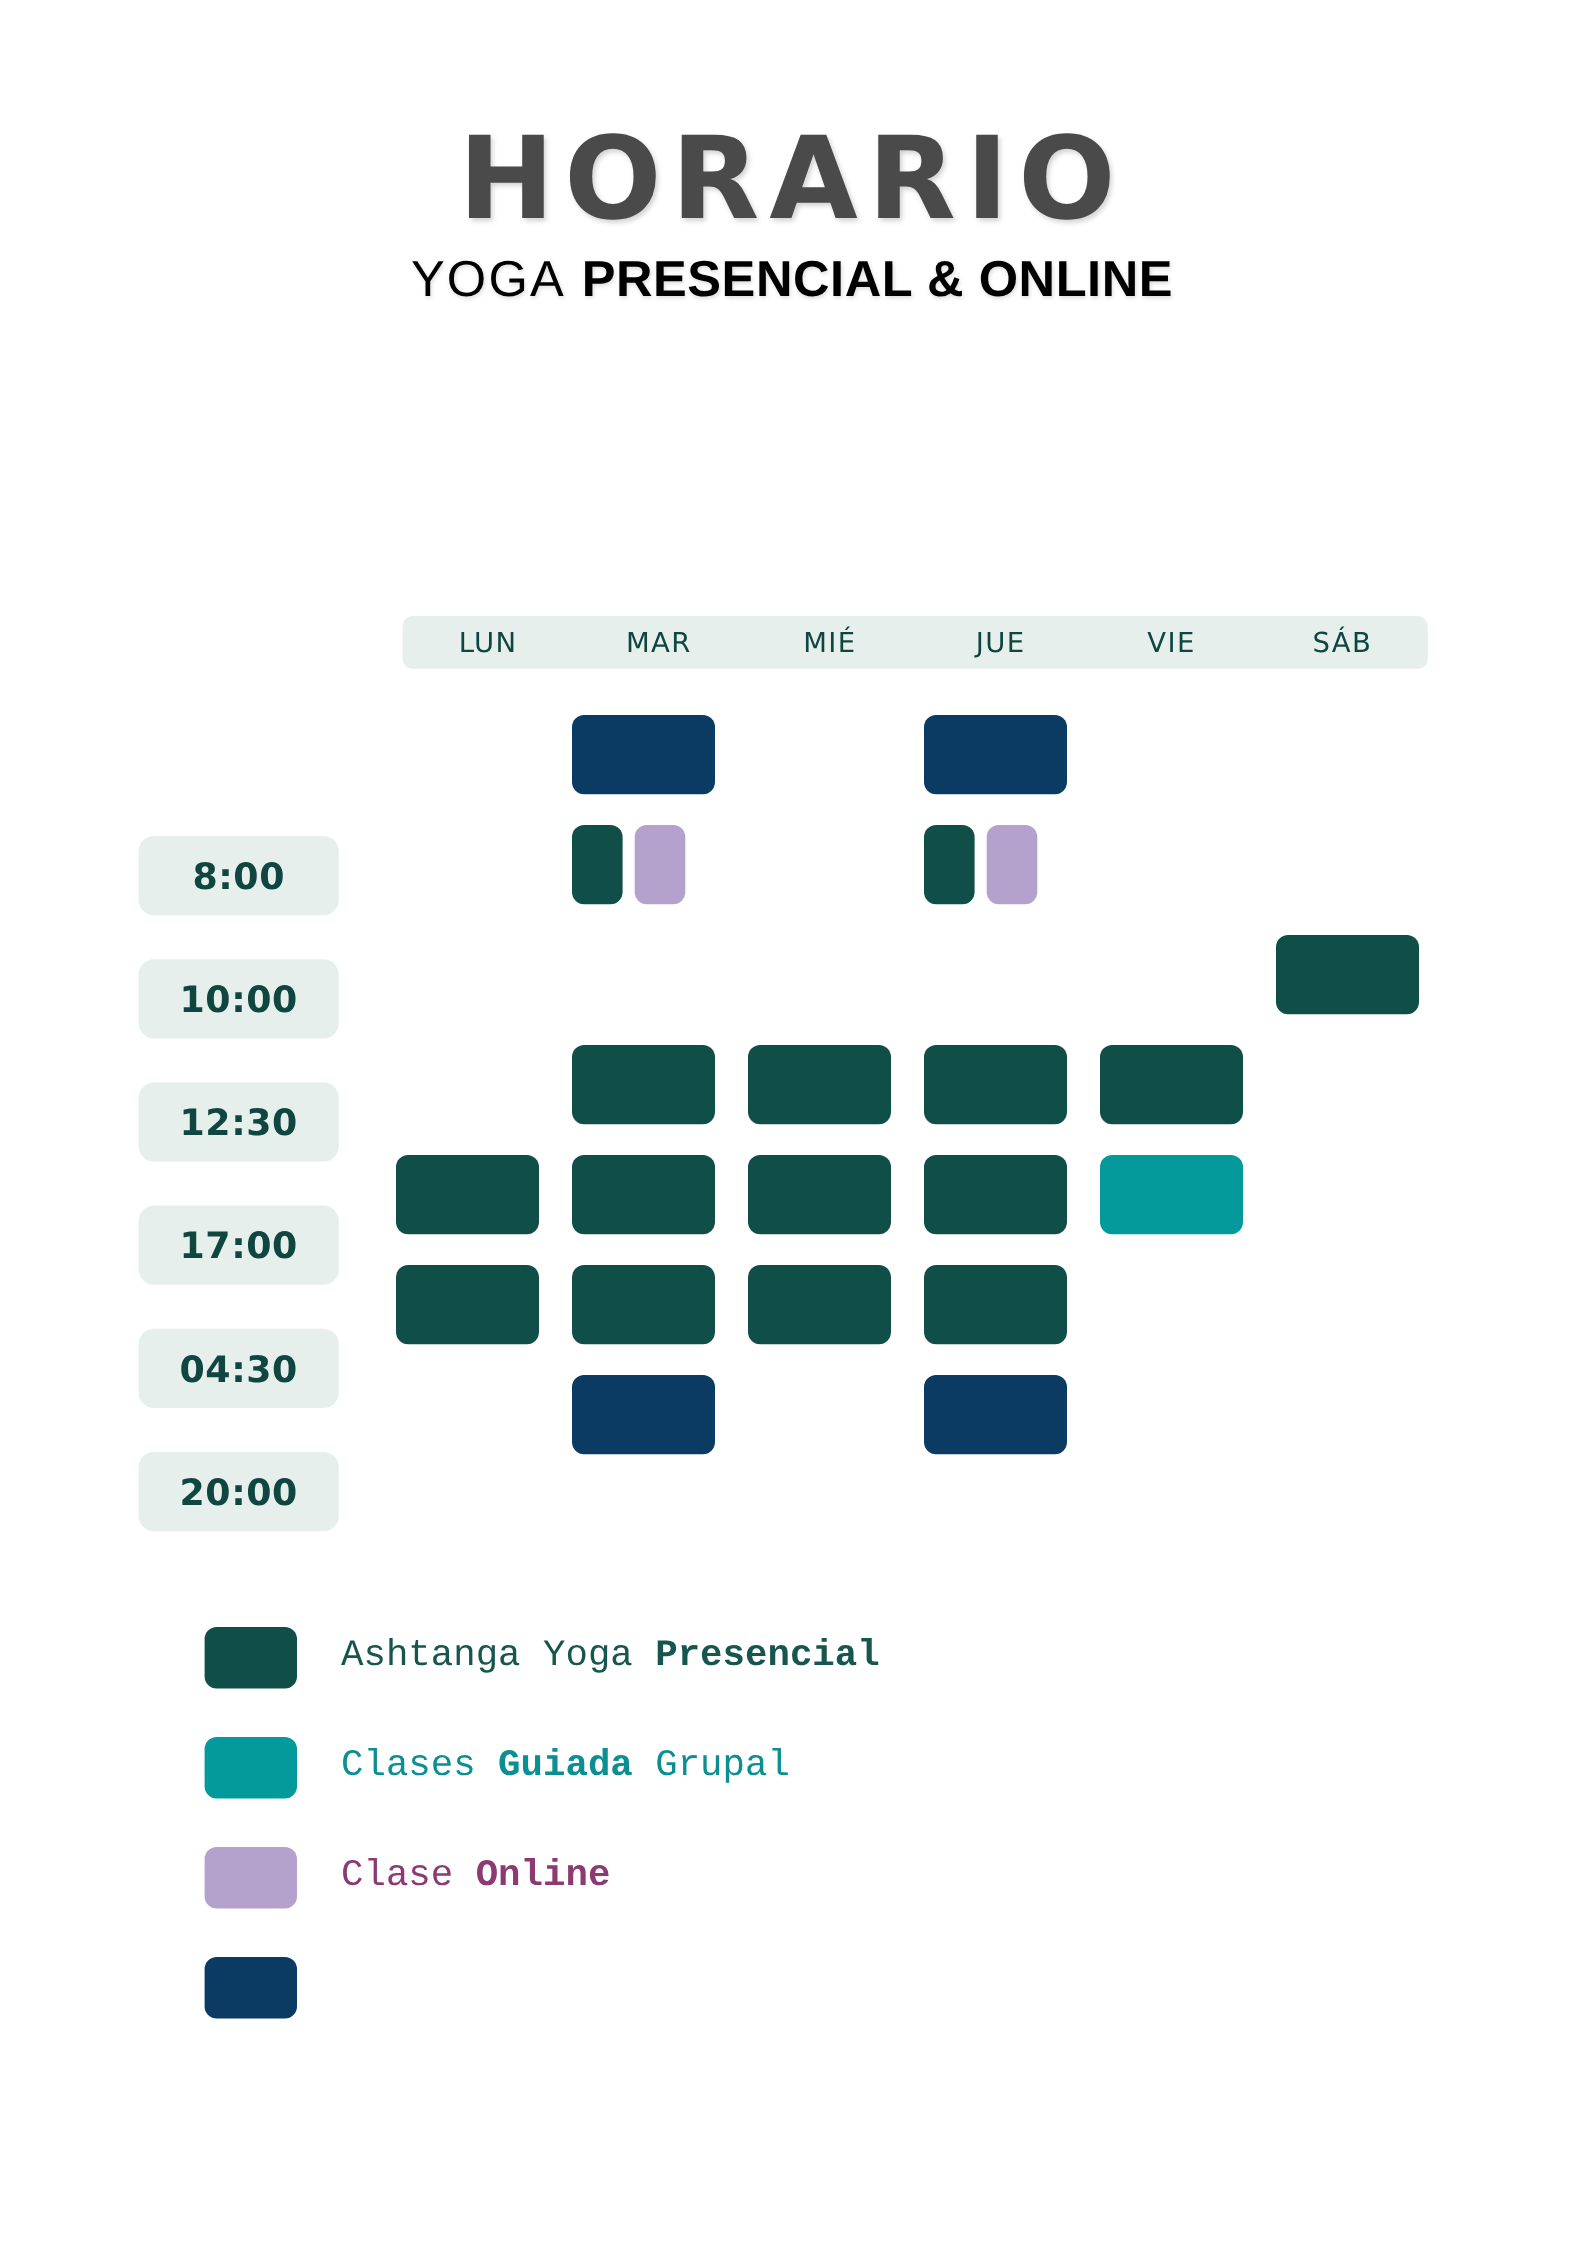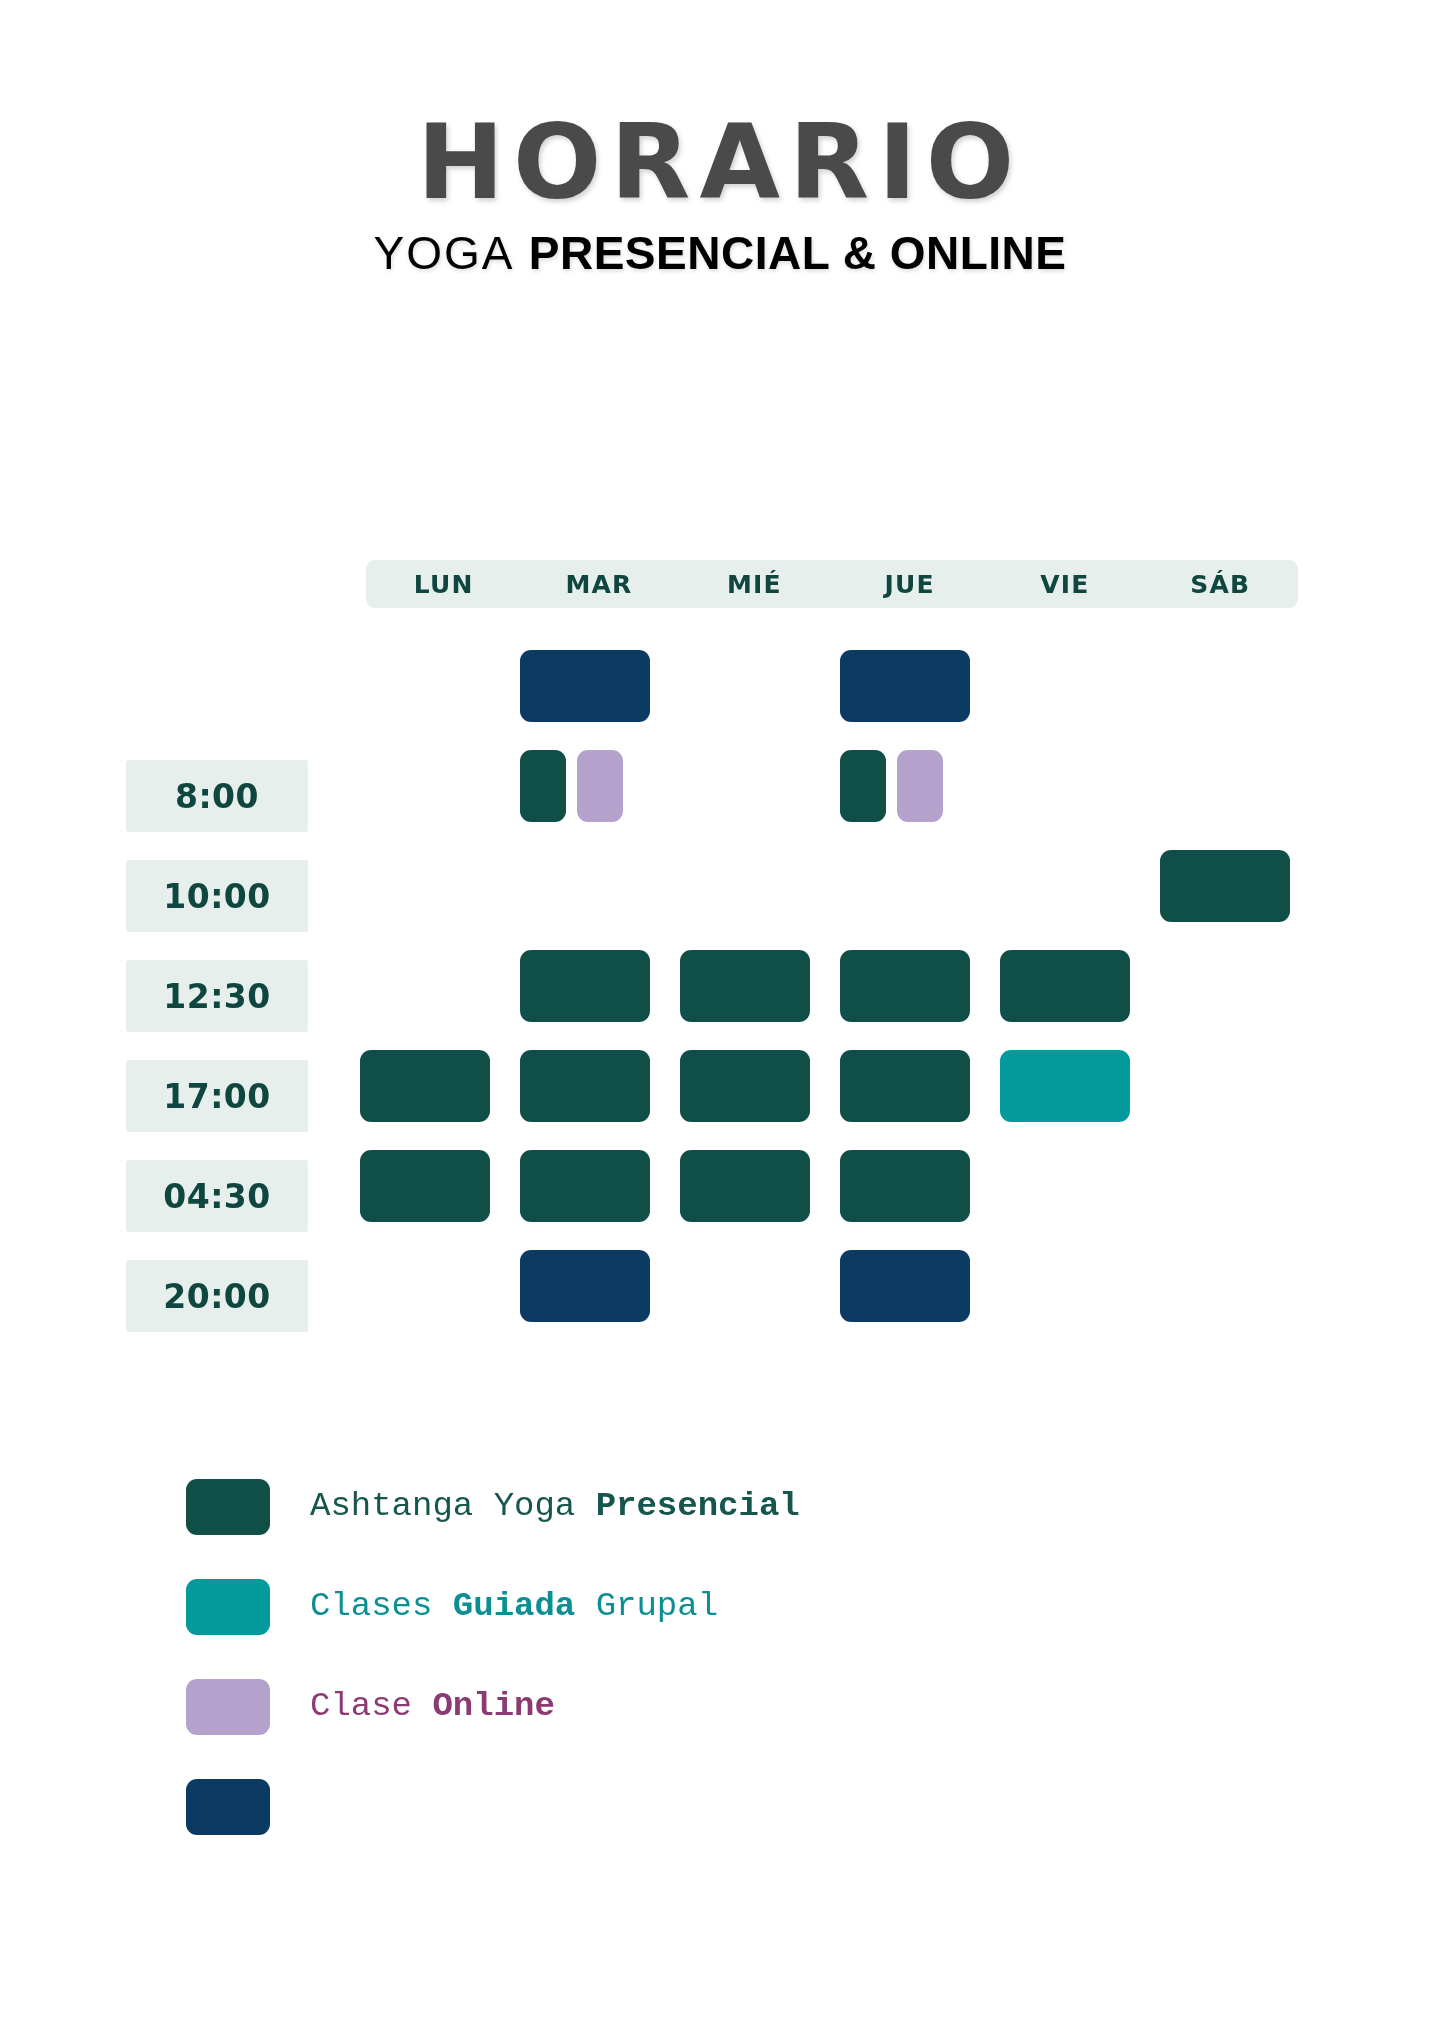--- a/index.html
+++ b/index.html
@@ -69,47 +69,47 @@
     display: flex;
   }
 
   .day-cell {
     flex: 1 1 0;
     display: flex;
     align-items: center;
     justify-content: center;
     font-family: "DejaVu Sans", sans-serif;
     font-size: 25px;
-    font-weight: 700;
+    font-weight: 400;
     letter-spacing: 1.2px;
     color: #0f463f;
   }
 
   
   .time-col {
     position: absolute;
     left: 126px;
     top: 760px;
     width: 182px;
   }
 
   .time-pill {
     width: 182px;
     height: 72px;
     background: #e6efec;
-    border-radius: 3px;
+    border-radius: 14px;
     display: flex;
     align-items: center;
     justify-content: center;
     font-family: "DejaVu Sans", sans-serif;
     font-size: 33px;
     font-weight: 700;
     letter-spacing: 0.5px;
     color: #0f463f;
-    margin-bottom: 28px;
+    margin-bottom: 40px;
   }
 
   
   .grid {
     position: absolute;
     left: 352px;
     top: 650px;
     width: 960px;
   }
 

